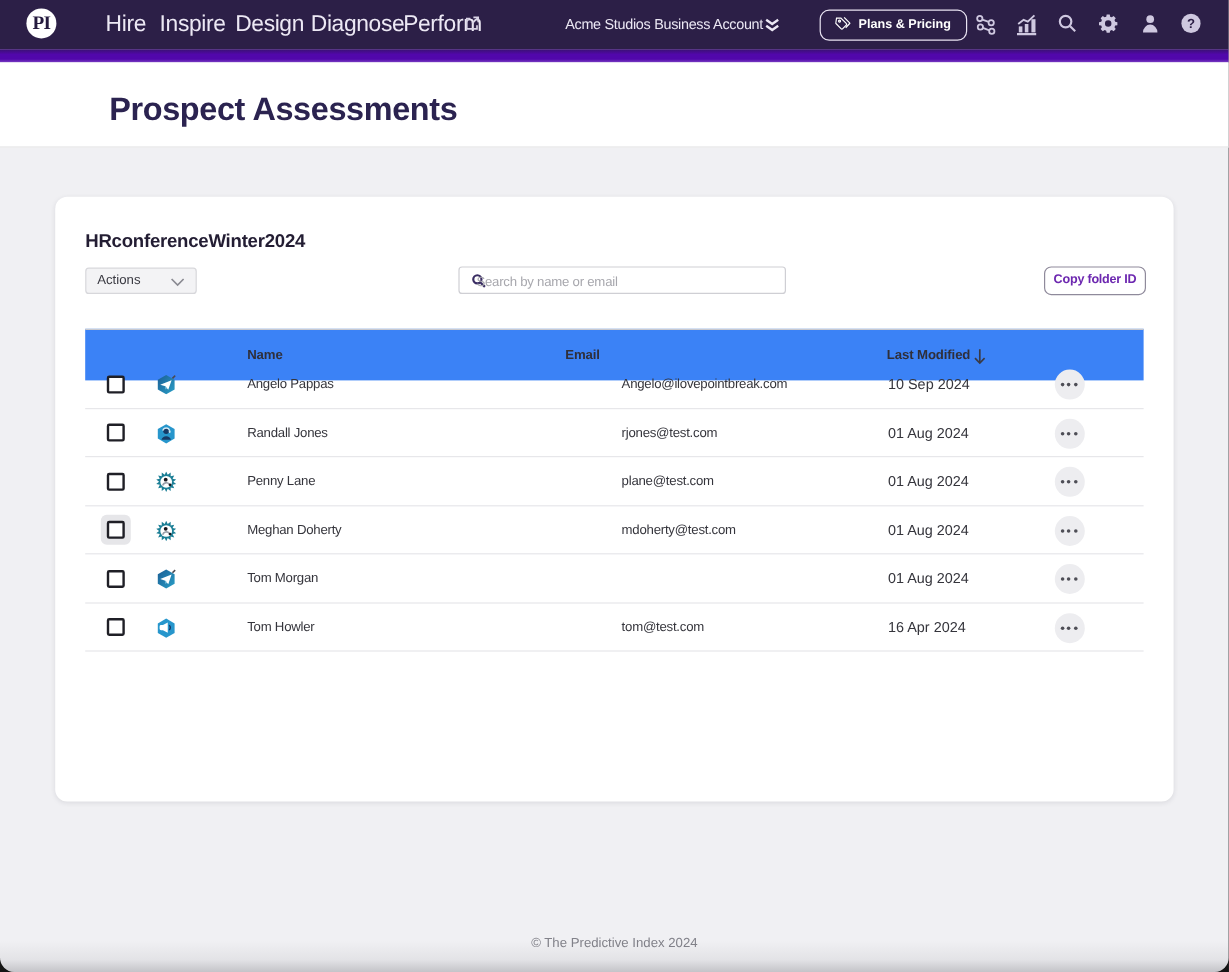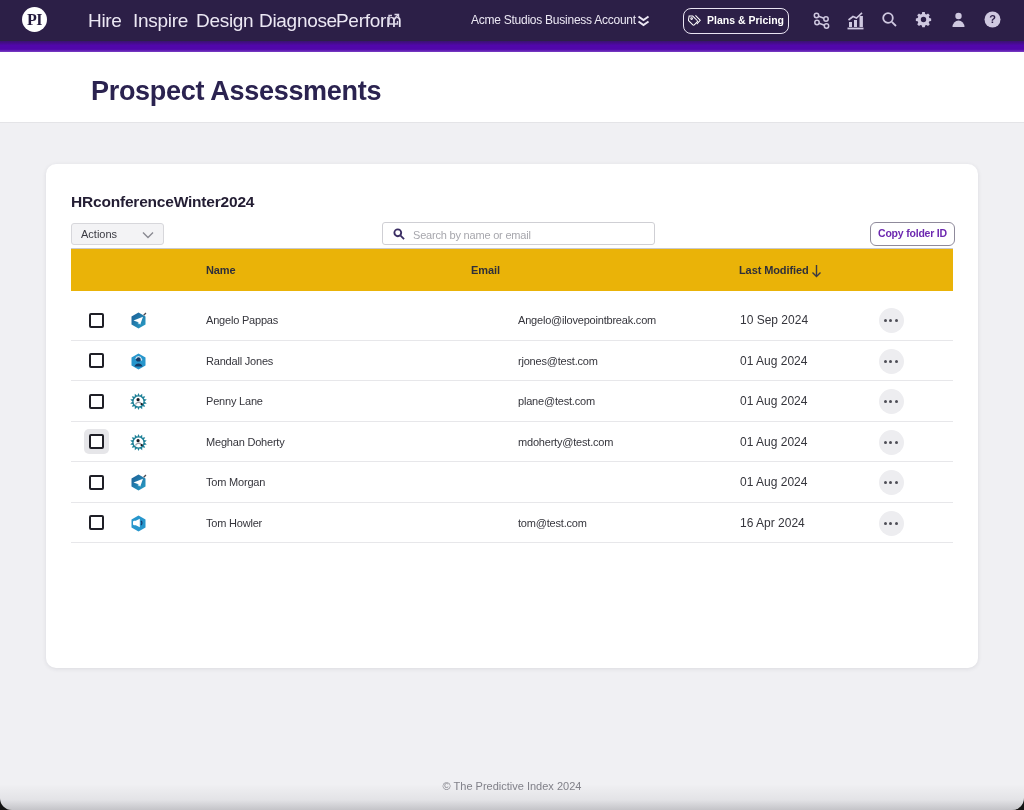--- a/index.html
+++ b/index.html
@@ -5,42 +5,42 @@
 * { margin:0; padding:0; box-sizing:border-box; }
 html,body { width:1024px; height:810px; background:#141414; font-family:"Liberation Sans", sans-serif; }
 .win { position:relative; width:1024px; height:810px; background:#f0f0f3; border-radius:0 0 12px 12px; overflow:hidden; }
 
 
 .topbar { position:absolute; left:0; top:0; width:1024px; height:41px; background:#2c1f47; }
 .logo { position:absolute; left:22px; top:7px; width:25px; height:25px; background:#fff; border-radius:50%; text-align:center; }
 .logo span { font-family:"Liberation Serif", serif; font-weight:bold; font-size:16px; color:#241a3e; line-height:25px; letter-spacing:-0.5px; }
 .nav { position:absolute; top:0; height:41px; line-height:41px; color:#ece8f4; font-size:19px; font-weight:500; letter-spacing:-0.3px; }
 .acct { position:absolute; left:471px; top:0; height:41px; line-height:41px; color:#ece8f4; font-size:12px; letter-spacing:-0.25px; }
-.plans { position:absolute; left:683px; top:8px; width:106px; height:26px; white-space:nowrap; border:1.5px solid #e9e4f2; border-radius:8px; color:#fff; font-size:10.5px; font-weight:bold; line-height:23px; text-align:center; }
+.plans { position:absolute; left:683px; top:8px; width:123px; height:26px; white-space:nowrap; border:1.5px solid #e9e4f2; border-radius:8px; color:#fff; font-size:10.5px; font-weight:bold; line-height:23px; text-align:center; }
 .ticon { position:absolute; top:11px; }
 
 
 .pbar { position:absolute; left:0; top:41px; width:1024px; height:11px; background:linear-gradient(#3a1171,#5107ab 40%,#5107ab 75%,#7a3ec4); }
 
 
 .tband { position:absolute; left:0; top:52px; width:1024px; height:71px; background:#fff; border-bottom:1px solid #e4e4e7; }
 .tband h1 { position:absolute; left:91px; top:24px; font-size:27px; font-weight:bold; color:#2b2350; letter-spacing:-0.3px; }
 
 
 .card { position:absolute; left:46px; top:164px; width:932px; height:504px; background:#fff; border-radius:10px; box-shadow:0 1px 4px rgba(40,40,60,0.10); }
 .card h2 { position:absolute; left:25px; top:28.5px; font-size:15.5px; letter-spacing:-0.2px; font-weight:bold; color:#231d33; }
 .actions { position:absolute; left:25px; top:59px; width:93px; height:21.5px; background:#f3f3f5; border:1px solid #d7d7db; border-radius:3px; font-size:11px; color:#3a3a42; font-weight:500; line-height:20px; padding-left:9px; }
 .actions svg { position:absolute; right:9px; top:6.5px; }
 .search { position:absolute; left:336px; top:58px; width:273px; height:23px; background:#fff; border:1px solid #cfcfd4; border-radius:3px; }
-.search .ph { position:absolute; left:30px; top:5.5px; font-size:11px; letter-spacing:-0.2px; color:#a7a7ad; }
+.search .ph { position:absolute; left:14px; top:5.5px; font-size:11px; letter-spacing:-0.2px; color:#a7a7ad; }
 .search svg { position:absolute; left:10px; top:5px; }
 .copybtn { position:absolute; left:824px; top:58px; width:85px; height:24px; background:#fff; border:1.5px solid #8f8a9b; border-radius:6px; font-size:10.5px; letter-spacing:-0.2px; font-weight:bold; color:#6d28b0; text-align:center; line-height:21px; }
 
 
-.thead { position:absolute; left:25px; top:84px; width:882px; height:43px; background:#eab308; border-top:1px solid #c9c9ce; }
+.thead { position:absolute; left:25px; top:110px; width:882px; height:43px; background:#3b82f6; border-top:1px solid #c9c9ce; }
 .thead .th { position:absolute; top:0; height:43px; line-height:43px; font-size:11px; letter-spacing:-0.1px; font-weight:bold; color:#2f2f3a; }
 .rows { position:absolute; left:25px; top:136px; width:882px; }
 .row { position:relative; width:882px; height:40.5px; border-bottom:1px solid #e7e7ea; }
 .cb { position:absolute; left:18px; top:12.5px; width:15px; height:15px; border:2px solid #1f1f26; border-radius:2px; background:#fff; }
 .halo { position:absolute; left:13px; top:7.5px; width:25px; height:25px; background:#e6e6e9; border-radius:5px; }
 .badge { position:absolute; left:59px; top:12px; }
 .cell { position:absolute; top:0; height:40.5px; line-height:40.5px; font-size:11px; letter-spacing:-0.2px; color:#35353c; }
 .c-date { font-size:12px !important; letter-spacing:0 !important; }
 .c-name { left:135px; }
 .c-email { left:402px;margin-left:45px; }

